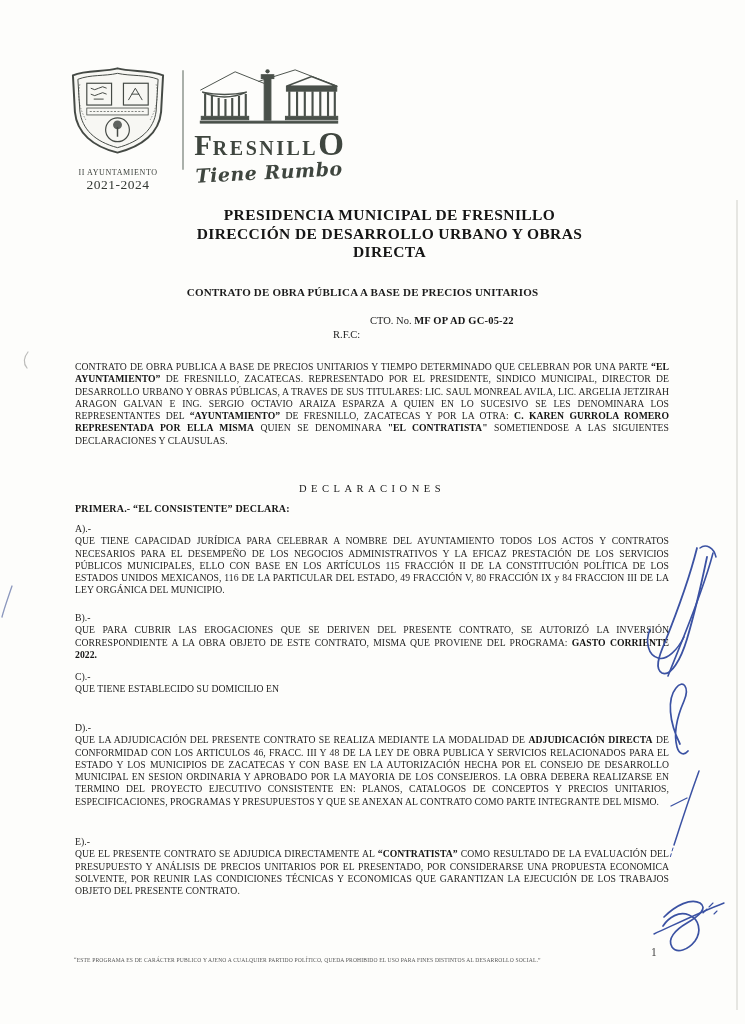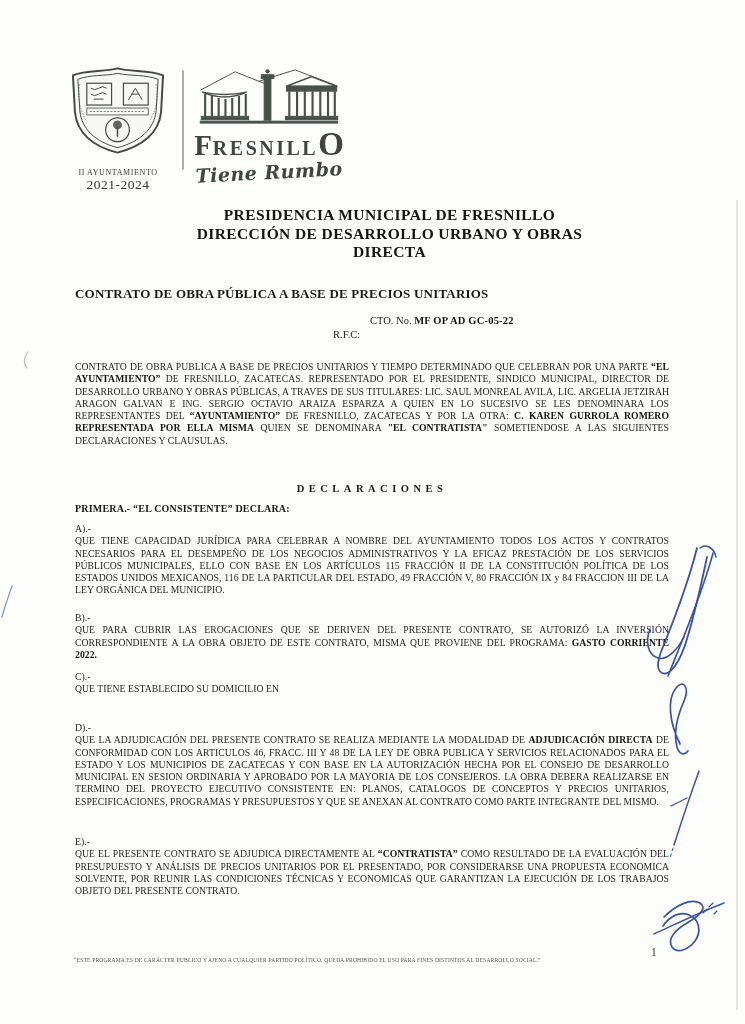--- a/index.html
+++ b/index.html
@@ -40,36 +40,36 @@
   }
   
   .title-block{
     position:absolute;top:206px;left:75px;width:595px;
     padding-left:34px;box-sizing:border-box;
     text-align:center;font-weight:bold;font-size:15.5px;
     letter-spacing:.4px;line-height:18.6px;color:#151515;
   }
   .subtitle{
     position:absolute;top:286px;left:75px;width:575px;
-    font-weight:bold;font-size:13px;
+    text-align:center;font-weight:bold;font-size:11px;
     letter-spacing:.2px;color:#1b1b1b;
   }
   .cto-line{position:absolute;top:315px;left:330px;font-size:10.5px;color:#222;margin-left:40px;}
   .cto-line b{letter-spacing:.2px;color:#151515;}
   .rfc-line{position:absolute;top:329px;left:333px;font-size:10.5px;color:#222;}
   
   .bodytext{
     font-size:9.7px;line-height:12.3px;text-align:justify;
     color:#262626;margin:0;letter-spacing:.05px;
   }
   .bodytext b{color:#141414;}
   .intro{position:absolute;top:361px;left:75px;width:594px;}
   .decl-heading{
     position:absolute;top:483px;left:75px;width:594px;
-    text-align:center;font-weight:bold;font-size:10.5px;
+    text-align:center;font-weight:normal;font-size:10.5px;
     letter-spacing:4.5px;color:#1a1a1a;
   }
   .primera{
     position:absolute;top:503px;left:75px;width:594px;
     font-weight:bold;font-size:10px;letter-spacing:.2px;color:#161616;
   }
   .clause{position:absolute;left:75px;width:594px;}
   .clause-label{font-size:9.8px;color:#242424;line-height:12.3px;}
   .clause-a{top:523px;}
   .clause-b{top:612px;}

